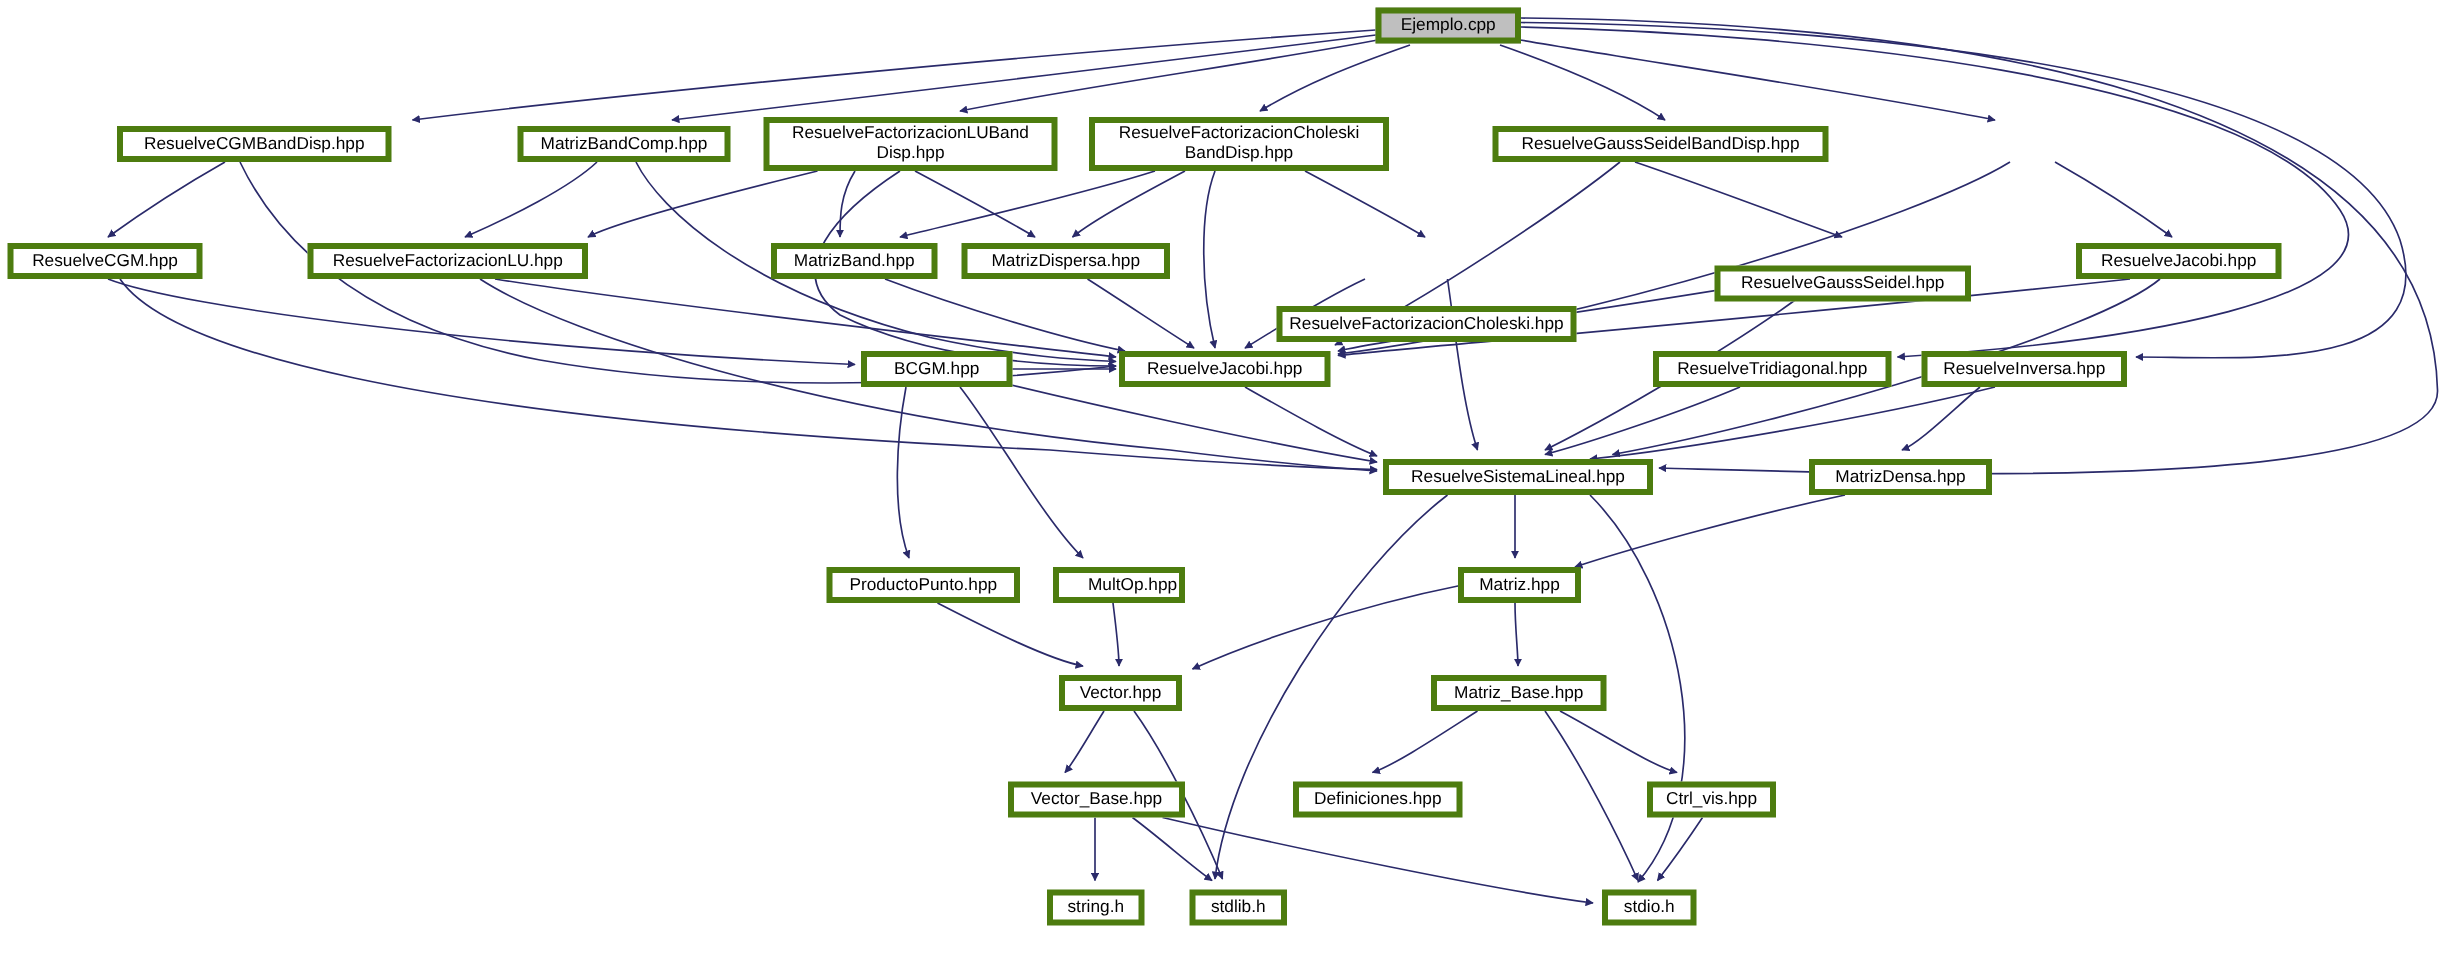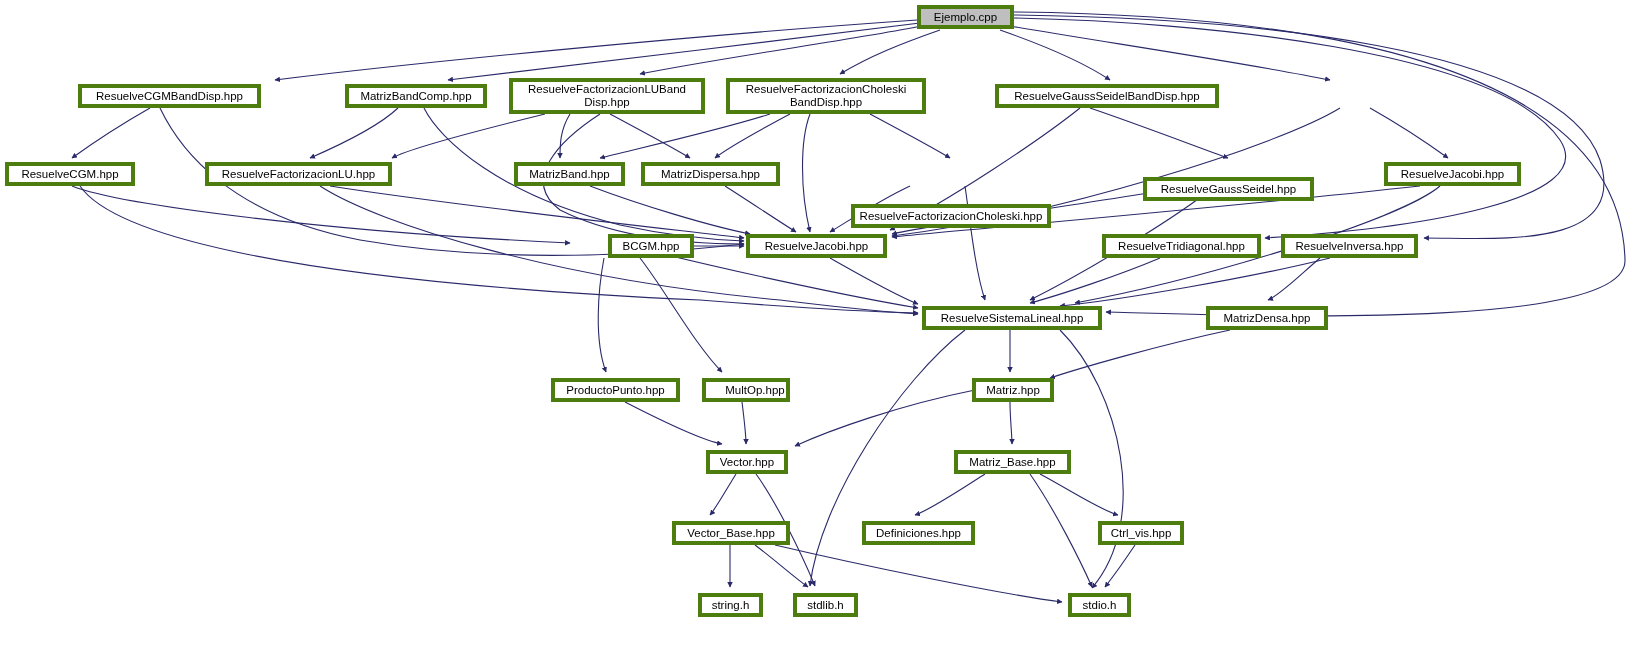--- a/index.html
+++ b/index.html
@@ -149,21 +149,21 @@
     <div class="node" style="left: 726px; top: 78px; width: 200px; height: 36px;">ResuelveFactorizacionCholeski
 BandDisp.hpp</div>
     <div class="node" style="left: 995px; top: 84px; width: 224px; height: 24px;">ResuelveGaussSeidelBandDisp.hpp</div>
     <div class="node" style="left: 5px; top: 162px; width: 130px; height: 24px;">ResuelveCGM.hpp</div>
     <div class="node" style="left: 205px; top: 162px; width: 187px; height: 24px;">ResuelveFactorizacionLU.hpp</div>
     <div class="node" style="left: 514px; top: 162px; width: 111px; height: 24px;">MatrizBand.hpp</div>
     <div class="node" style="left: 641px; top: 162px; width: 139px; height: 24px;">MatrizDispersa.hpp</div>
     <div class="node" style="left: 851px; top: 162px; width: 200px; height: 24px; margin-top: 42px;">ResuelveFactorizacionCholeski.hpp</div>
     <div class="node" style="left: 1143px; top: 162px; width: 171px; height: 24px; margin-top: 15px;">ResuelveGaussSeidel.hpp</div>
     <div class="node" style="left: 1384px; top: 162px; width: 137px; height: 24px;">ResuelveJacobi.hpp</div>
-    <div class="node" style="left: 574px; top: 234px; width: 86px; height: 24px; margin-left: 34px;">BCGM.hpp</div>
+    <div class="node" style="left: 574px; top: 234px; width: 101px; height: 24px;">BCGM.hpp</div>
     <div class="node" style="left: 746px; top: 234px; width: 141px; height: 24px;">ResuelveJacobi.hpp</div>
     <div class="node" style="left: 1102px; top: 234px; width: 159px; height: 24px;">ResuelveTridiagonal.hpp</div>
     <div class="node" style="left: 1281px; top: 234px; width: 137px; height: 24px;">ResuelveInversa.hpp</div>
     <div class="node" style="left: 922px; top: 306px; width: 180px; height: 24px;">ResuelveSistemaLineal.hpp</div>
     <div class="node" style="left: 1206px; top: 306px; width: 122px; height: 24px;">MatrizDensa.hpp</div>
     <div class="node" style="left: 551px; top: 378px; width: 129px; height: 24px;">ProductoPunto.hpp</div>
     <div class="node" style="left: 702px; top: 378px; width: 88px; height: 24px; padding-left: 21px;">MultOp.hpp</div>
     <div class="node" style="left: 972px; top: 378px; width: 82px; height: 24px;">Matriz.hpp</div>
     <div class="node" style="left: 706px; top: 450px; width: 82px; height: 24px;">Vector.hpp</div>
     <div class="node" style="left: 954px; top: 450px; width: 117px; height: 24px;">Matriz_Base.hpp</div>

